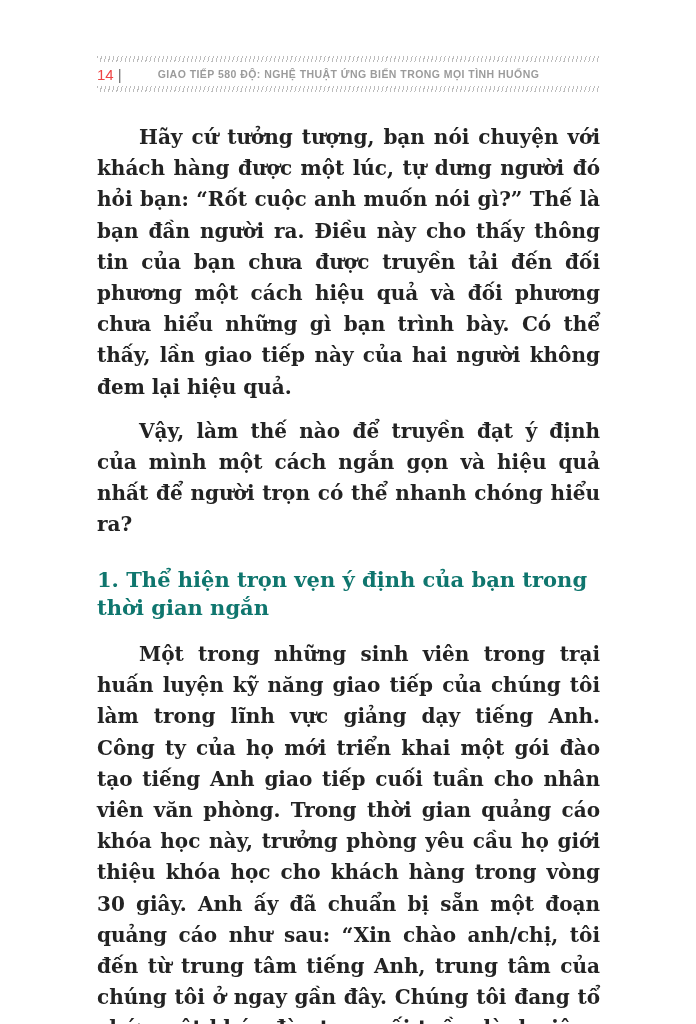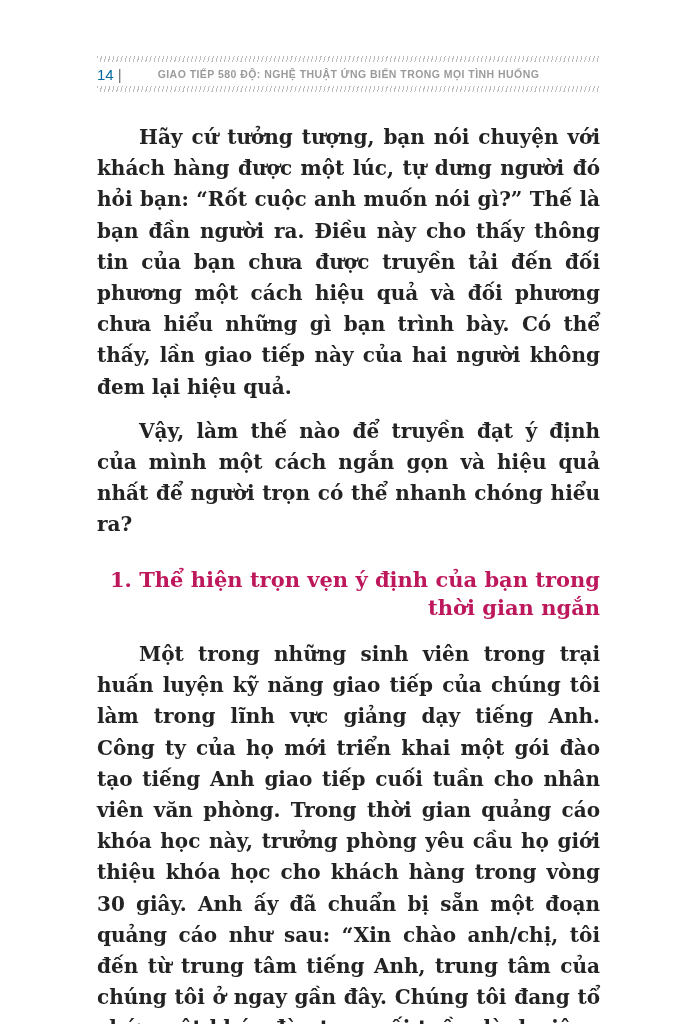--- a/index.html
+++ b/index.html
@@ -35,21 +35,21 @@
   }
   .header-row {
     position: relative;
     height: 24px;
     display: flex;
     align-items: center;
   }
   .page-num {
     font-family: "Liberation Sans", sans-serif;
     font-size: 15px;
-    color: #0369a1;
+    color: #ef4444;
     z-index: 2;
     background: #fff;
     padding-right: 4px;
   }
   .page-num-sep {
     font-family: "Liberation Sans", sans-serif;
     font-size: 15px;
     font-weight: 300;
     color: #6f6f6f;
     z-index: 2;
@@ -79,24 +79,24 @@
   }
   .body-text p {
     margin: 0 0 13px 0;
     text-indent: 42px;
     font-weight: bold;
   }
   .section-heading {
     font-family: "DejaVu Serif", serif;
     font-size: 21px;
     font-weight: bold;
-    color: #be185d;
+    color: #0f766e;
     margin: 26px 0 18px 0;
     text-indent: 0;
-    text-align: right;
+    text-align: left;
     line-height: 1.3;
   }
 </style>
 </head>
 <body>
 
 <div class="page">
 
   <header class="header">
     <div class="hatch"></div>

